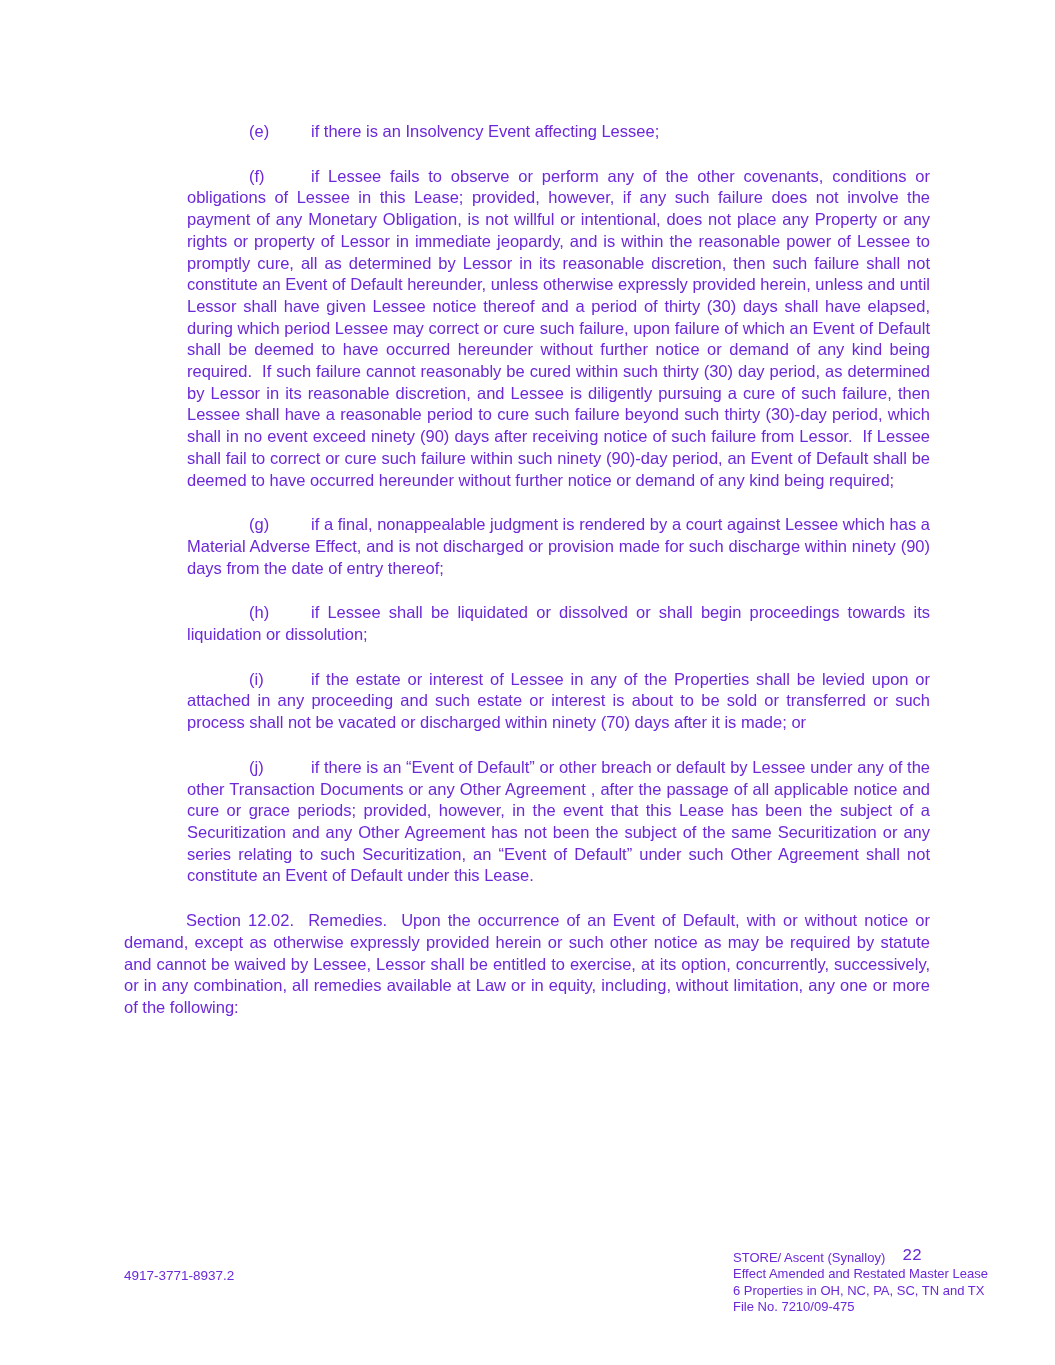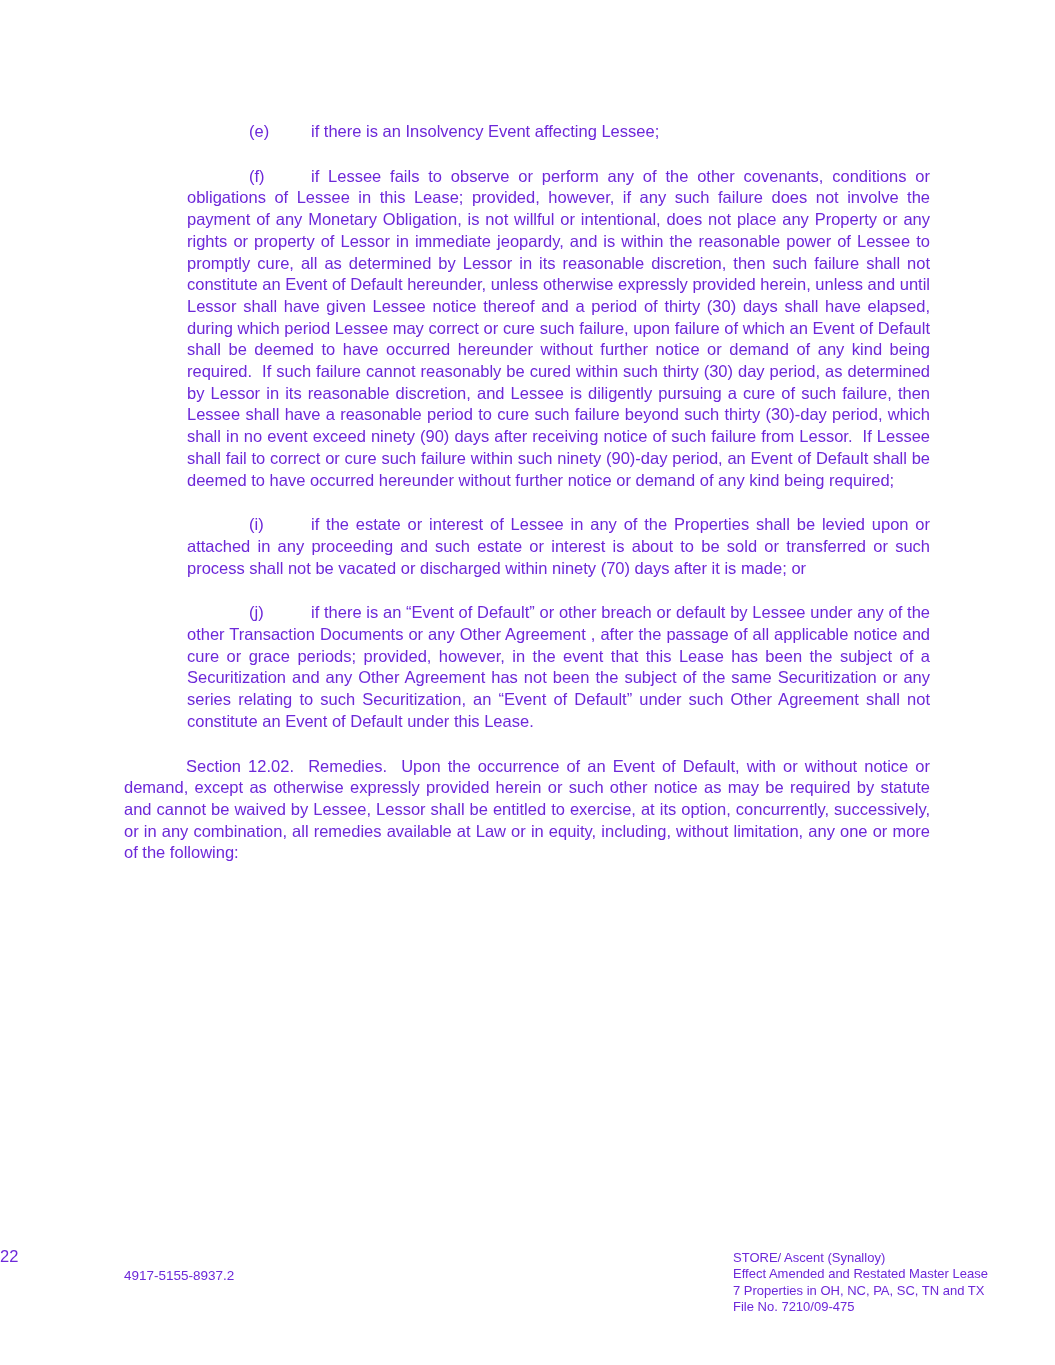--- a/index.html
+++ b/index.html
@@ -45,57 +45,60 @@
     left: 124px;
     top: 1268px;
     font-size: 13.5px;
     line-height: 16px;
   }
   .page-num {
     position: absolute;
     left: 0;
     top: 1247px;
     width: 922px;
-    text-align: left;
+    text-align: right;
     font-size: 16.5px;
     line-height: 18px;
+    font-family: Liberation Mono, monospace;
   }
   .footer-right {
     position: absolute;
     left: 733px;
     top: 1250px;
     font-size: 13px;
     line-height: 16.3px;
   }
 </style>
 </head>
 <body>
 
 <div class="page">
 
   <main class="content">
 
     <p class="para indented"><span class="marker">(e)</span><span>if there is an Insolvency Event affecting Lessee;</span></p>
 
     <p class="para indented"><span class="marker">(f)</span><span>if Lessee fails to observe or perform any of the other covenants, conditions or obligations of Lessee in this Lease; provided, however, if any such failure does not involve the payment of any Monetary Obligation, is not willful or intentional, does not place any Property or any rights or property of Lessor in immediate jeopardy, and is within the reasonable power of Lessee to promptly cure, all as determined by Lessor in its reasonable discretion, then such failure shall not constitute an Event of Default hereunder, unless otherwise expressly provided herein, unless and until Lessor shall have given Lessee notice thereof and a period of thirty (30) days shall have elapsed, during which period Lessee may correct or cure such failure, upon failure of which an Event of Default shall be deemed to have occurred hereunder without further notice or demand of any kind being required.&nbsp; If such failure cannot reasonably be cured within such thirty (30) day period, as determined by Lessor in its reasonable discretion, and Lessee is diligently pursuing a cure of such failure, then Lessee shall have a reasonable period to cure such failure beyond such thirty (30)-day period, which shall in no event exceed ninety (90) days after receiving notice of such failure from Lessor.&nbsp; If Lessee shall fail to correct or cure such failure within such ninety (90)-day period, an Event of Default shall be deemed to have occurred hereunder without further notice or demand of any kind being required;</span></p>
 
+    <p class="para indented"><span class="marker">(g)</span><span>if a final, nonappealable judgment is rendered by a court against Lessee which has a Material Adverse Effect, and is not discharged or provision made for such discharge within ninety (90) days from the date of entry thereof;</span></p>
 
+    <p class="para indented"><span class="marker">(h)</span><span>if Lessee shall be liquidated or dissolved or shall begin proceedings towards its liquidation or dissolution;</span></p>
 
     <p class="para indented"><span class="marker">(i)</span><span>if the estate or interest of Lessee in any of the Properties shall be levied upon or attached in any proceeding and such estate or interest is about to be sold or transferred or such process shall not be vacated or discharged within ninety (70) days after it is made; or</span></p>
 
     <p class="para indented"><span class="marker">(j)</span><span>if there is an “Event of Default” or other breach or default by Lessee under any of the other Transaction Documents or any Other Agreement , after the passage of all applicable notice and cure or grace periods; provided, however, in the event that this Lease has been the subject of a Securitization and any Other Agreement has not been the subject of the same Securitization or any series relating to such Securitization, an “Event of Default” under such Other Agreement shall not constitute an Event of Default under this Lease.</span></p>
 
     <p class="para section-para"><span>Section 12.02.&nbsp; Remedies.&nbsp; Upon the occurrence of an Event of Default, with or without notice or demand, except as otherwise expressly provided herein or such other notice as may be required by statute and cannot be waived by Lessee, Lessor shall be entitled to exercise, at its option, concurrently, successively, or in any combination, all remedies available at Law or in equity, including, without limitation, any one or more of the following:</span></p>
 
   </main>
 
   <footer>
-    <div class="doc-id">4917-5155-8937.2</div>
+    <div class="doc-id">4917-3771-8937.2</div>
     <div class="page-num">22</div>
     <div class="footer-right">
       <div>STORE/ Ascent (Synalloy)</div>
       <div>Effect Amended and Restated Master Lease</div>
-      <div>7 Properties in OH, NC, PA, SC, TN and TX</div>
+      <div>6 Properties in OH, NC, PA, SC, TN and TX</div>
       <div>File No. 7210/09-475</div>
     </div>
   </footer>
 
 </div>
 
 </body></html>

